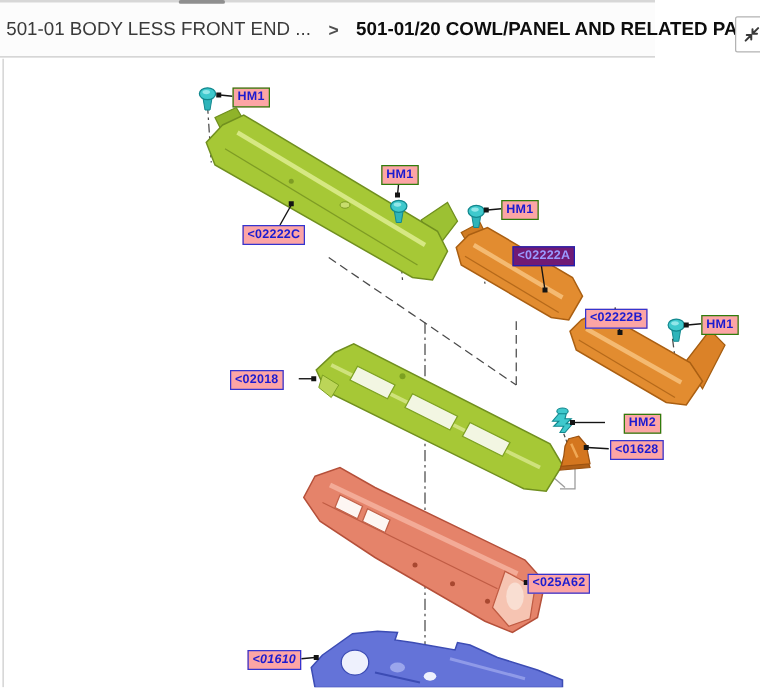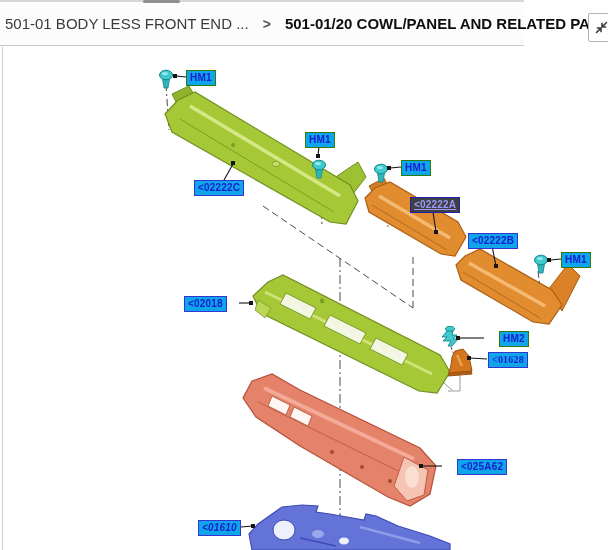--- a/index.html
+++ b/index.html
@@ -19,25 +19,25 @@
   .collapse-btn { position:absolute; left:588px; top:13px; width:27px; height:29px;
                   background:#fff; border:1px solid #b3b3b3; border-radius:2px;
                   display:flex; align-items:center; justify-content:center; z-index:7; }
 
   
   .diagram-svg { position:absolute; left:0; top:0; z-index:1; }
   .left-rule { position:absolute; left:2px; top:47px; width:1px; height:503px; background:#ccc; z-index:2; }
 
   
   .lbl { position:absolute; z-index:4; font-size:10px; font-weight:700; line-height:12px;
-         padding:1px 3px; white-space:nowrap; background:#0ea5e9; color:#1b1bd0;
+         padding:1px 3px; white-space:nowrap; background:#fca5a5; color:#1b1bd0;
          letter-spacing:0.2px; cursor:pointer; }
   .lbl-part { border:1px solid #3434d0;text-align:right; }
   .lbl-hm   { border:1px solid #2e7d0c; }
-  .lbl-part.highlighted { background:#404040; color:#9a9aff; border-color:#2020b0;text-decoration:underline; }
+  .lbl-part.highlighted { background:#701a75; color:#9a9aff; border-color:#2020b0; }
 </style>
 </head>
 <body>
 
 <div class="screen">
 
   <div class="topbar">
     <span class="crumb-parent">501-01 BODY LESS FRONT END ...</span>
     <span class="crumb-sep">&gt;</span>
     <span class="crumb-current">501-01/20 COWL/PANEL AND RELATED PART...</span>
@@ -195,18 +195,18 @@
 
   <div class="lbl lbl-hm" style="left:186px; top:70px;">HM1</div>
   <div class="lbl lbl-hm" style="left:305px; top:132px;">HM1</div>
   <div class="lbl lbl-hm" style="left:401px; top:160px;">HM1</div>
   <div class="lbl lbl-hm" style="left:561px; top:252px;">HM1</div>
   <div class="lbl lbl-hm" style="left:499px; top:331px;">HM2</div>
 
   <div class="lbl lbl-part" style="left:194px; top:180px;">&lt;02222C</div>
   <div class="lbl lbl-part" style="left:184px; top:296px;">&lt;02018</div>
   <div class="lbl lbl-part highlighted" style="left:410px; top:197px;">&lt;02222A</div>
-  <div class="lbl lbl-part" style="left:468px; top:233px;">&lt;02222B</div>
-  <div class="lbl lbl-part" style="left:488px; top:352px;font-family:Liberation Serif, serif;">&lt;01628</div>
-  <div class="lbl lbl-part" style="left:457px; top:459px;">&lt;025A62</div>
+  <div class="lbl lbl-part" style="left:468px; top:247px;">&lt;02222B</div>
+  <div class="lbl lbl-part" style="left:488px; top:352px;">&lt;01628</div>
+  <div class="lbl lbl-part" style="left:422px; top:459px;">&lt;025A62</div>
   <div class="lbl lbl-part" style="left:198px; top:520px;font-style:italic;">&lt;01610</div>
 
 </div>
 
 </body></html>

